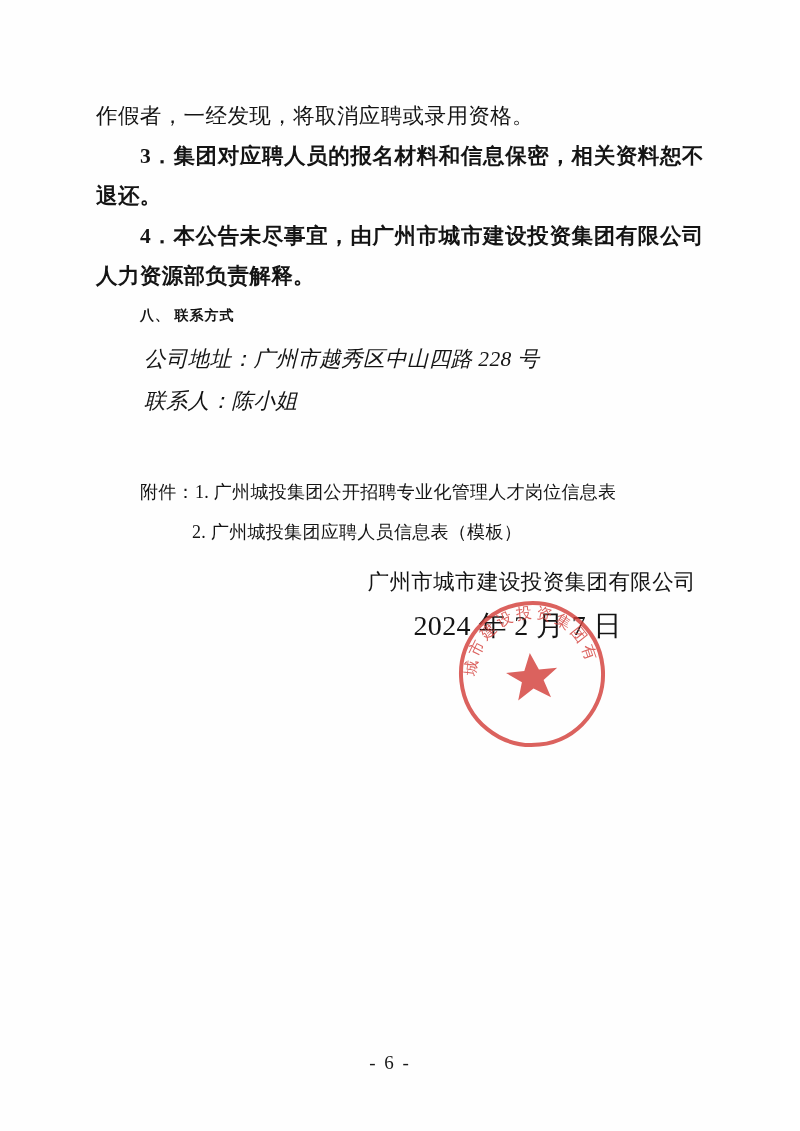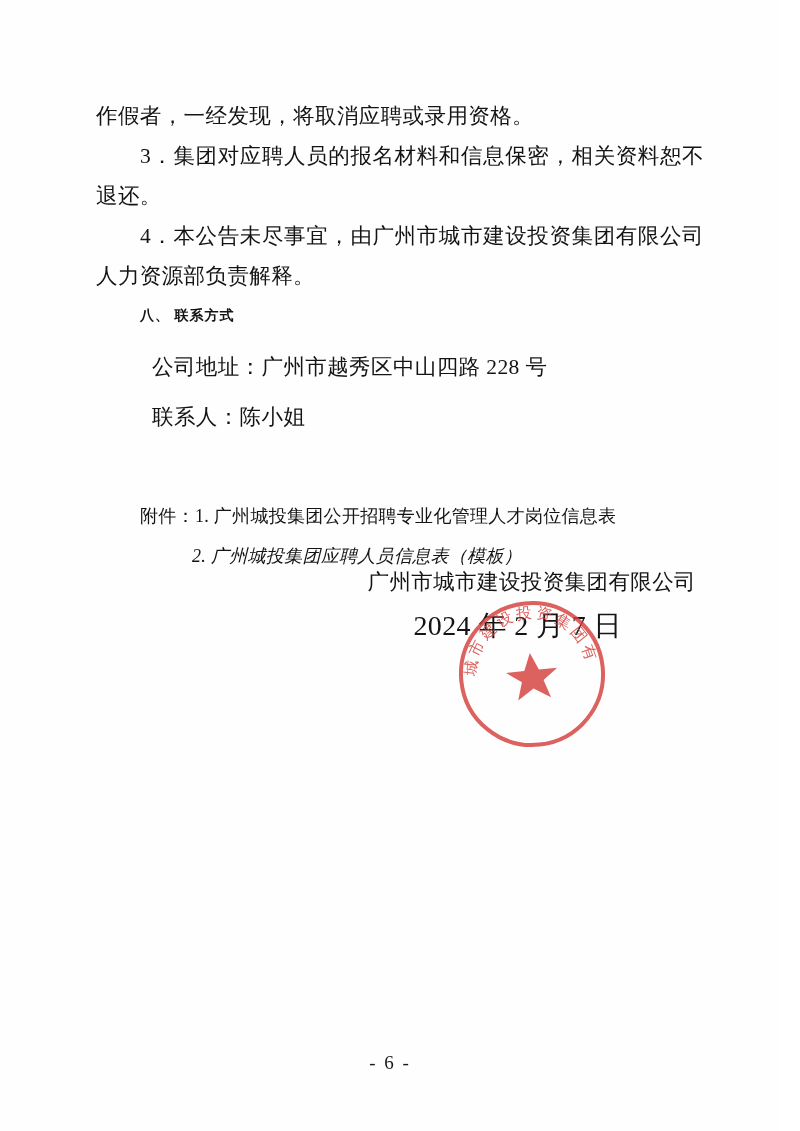--- a/index.html
+++ b/index.html
@@ -31,50 +31,51 @@
   .para {
     font-size: 21.5px;
     line-height: 40px;
     letter-spacing: 0.4px;
     text-align: justify;
     margin: 0;
     white-space: pre-wrap;
   }
   .indent-2 {
     text-indent: 44px;
+    font-weight: bold;
   }
   .section-head {
     font-size: 14px;
     line-height: 40px;
     font-weight: bold;
     margin: 0;
     text-indent: 44px;
     letter-spacing: 1px;
   }
   .contact-line {
     font-size: 21.5px;
     line-height: 38px;
-    margin: 12px;
+    margin: 4px;
     text-indent: 44px;
     letter-spacing: 0.4px;
+    font-style: italic;
   }
   .spacer-lg { height: 40px; }
   .attach-block {
     margin-top: 8px;
   }
   .attach-line {
     font-size: 18px;
     line-height: 40px;
     margin: 0;
     text-indent: 44px;
     letter-spacing: 0.3px;
   }
   .attach-line.second {
     text-indent: 96px;
-    font-style: italic;
   }
   .signature {
     position: absolute;
     left: 96px;
     top: 560px;
     width: 608px;
     text-align: right;
   }
   .sig-line {
     font-size: 21.5px;

